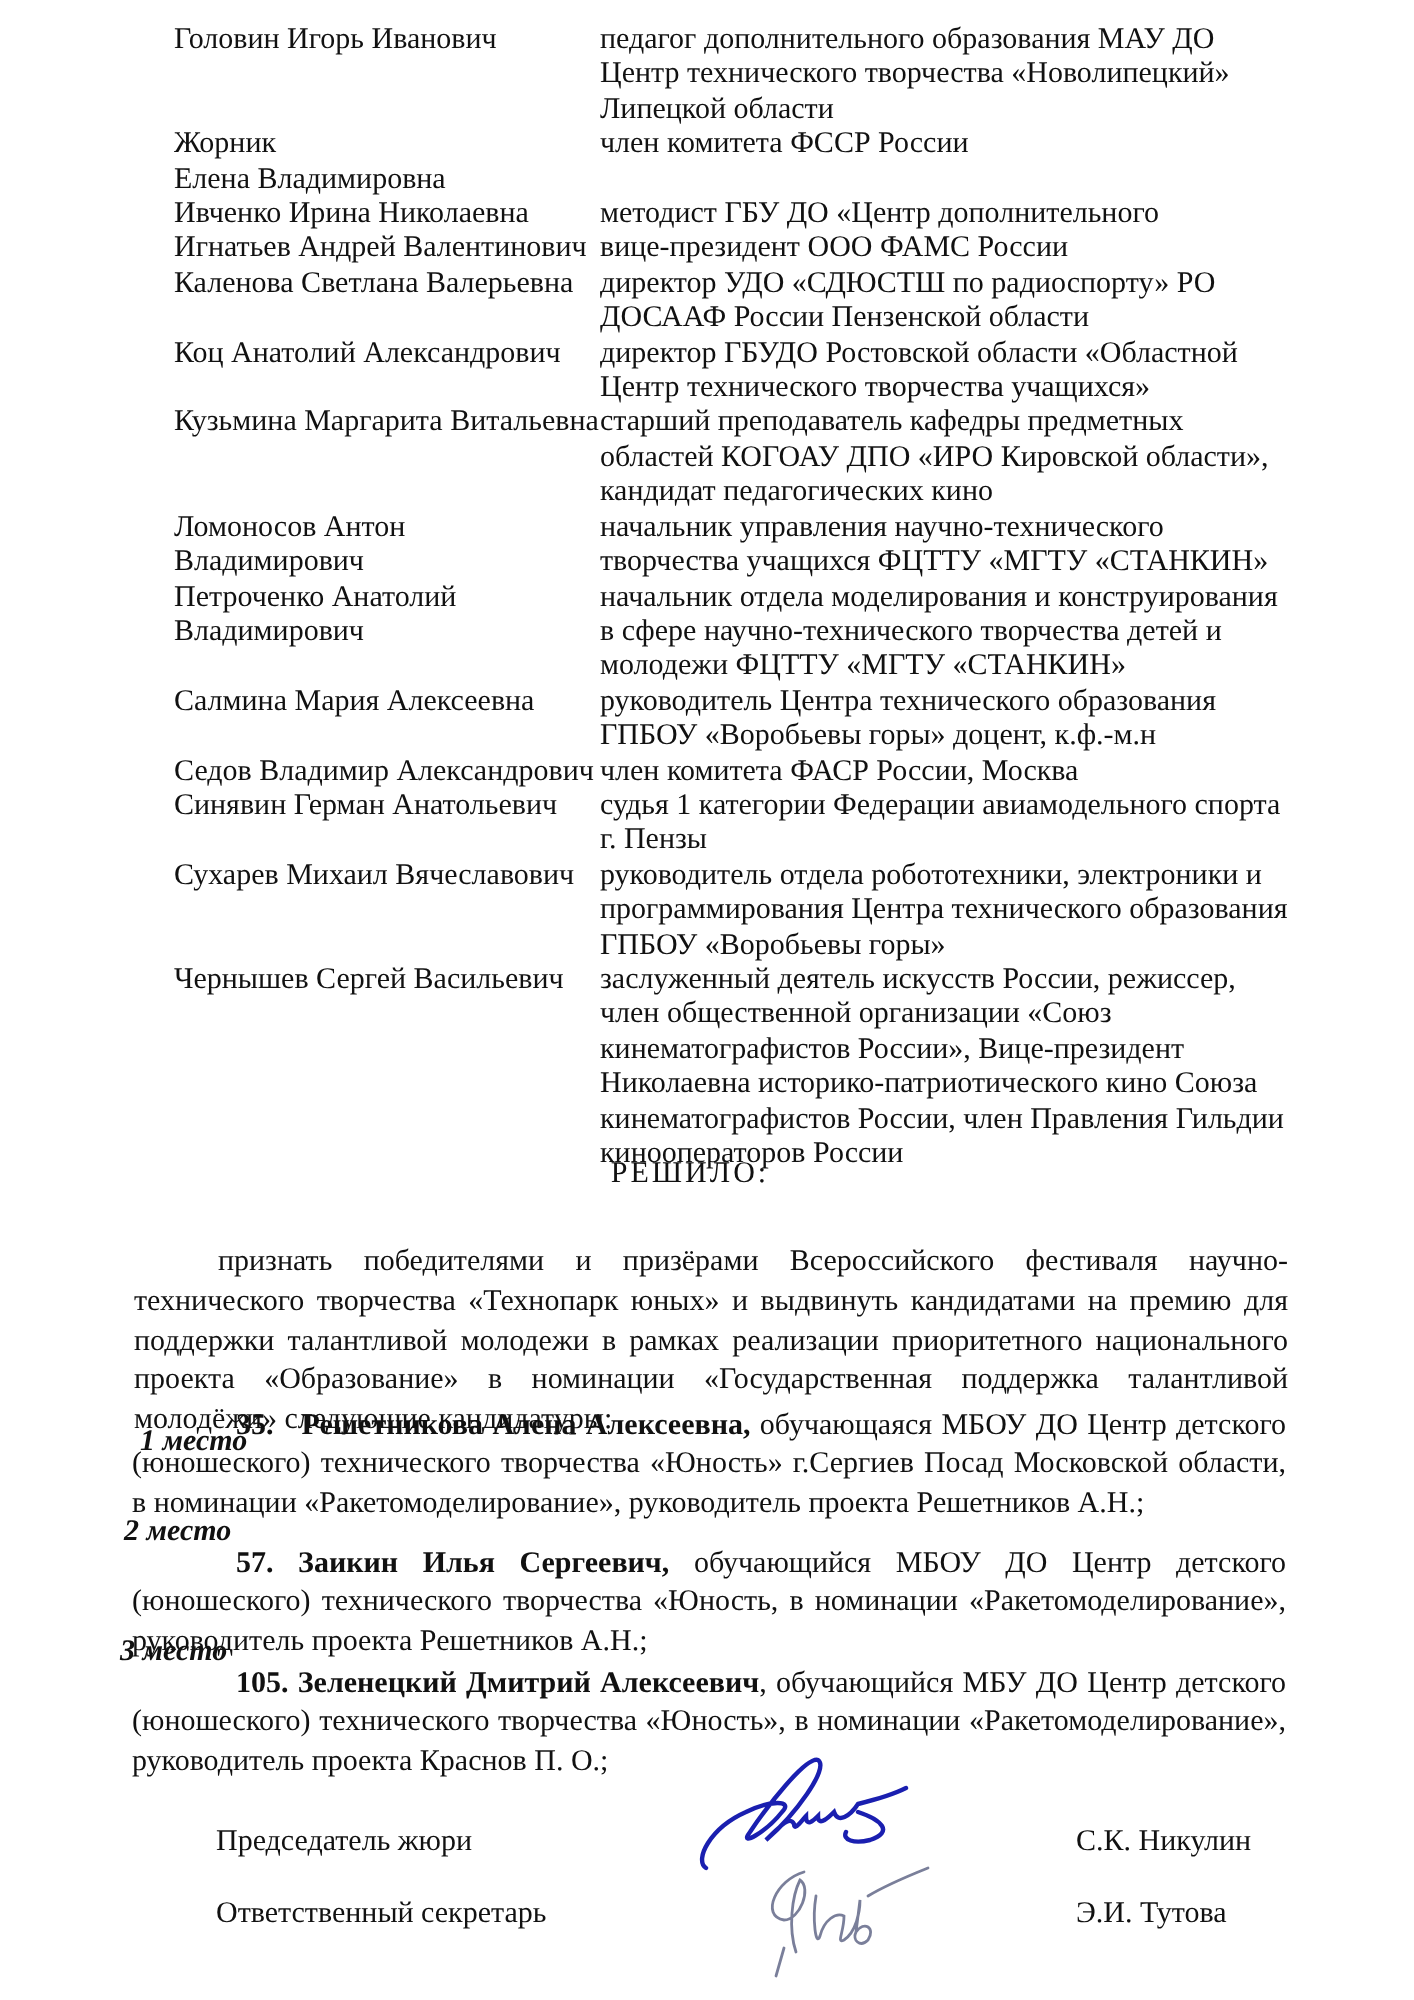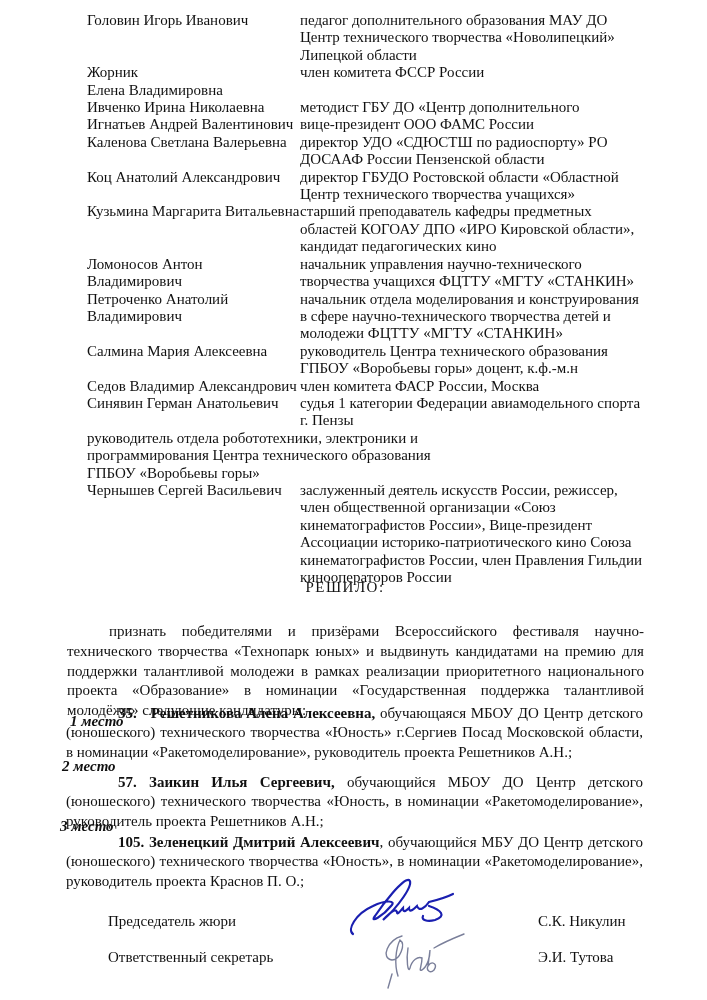--- a/index.html
+++ b/index.html
@@ -131,35 +131,38 @@
     <div class="jrow">
       <div class="jname">
         <div>Синявин Герман Анатольевич</div>
       </div>
       <div class="jrole">
         <div>судья 1 категории Федерации авиамодельного спорта</div>
         <div>г. Пензы</div>
       </div>
     </div>
     <div class="jrow">
+      <div class="jname">
+        <div>Сухарев Михаил Вячеславович</div>
+      </div>
       <div class="jrole">
         <div>руководитель отдела робототехники, электроники и</div>
         <div>программирования Центра технического образования</div>
         <div>ГПБОУ «Воробьевы горы»</div>
       </div>
     </div>
     <div class="jrow">
       <div class="jname">
         <div>Чернышев Сергей Васильевич</div>
       </div>
       <div class="jrole">
         <div>заслуженный деятель искусств России, режиссер,</div>
         <div>член общественной организации «Союз</div>
         <div>кинематографистов России», Вице-президент</div>
-        <div>Ассоциации историко-патриотического кино Союза</div>
+        <div>Николаевна историко-патриотического кино Союза</div>
         <div>кинематографистов России, член Правления Гильдии</div>
         <div>кинооператоров России</div>
       </div>
     </div>
   </div>
 
 <div class="reshilo">РЕШИЛО:</div>
 
 <div class="decision">
   <div class="indent">признать победителями и призёрами Всероссийского фестиваля научно-технического творчества «Технопарк юных» и выдвинуть кандидатами на премию для поддержки талантливой молодежи в рамках реализации приоритетного национального проекта «Образование» в номинации «Государственная поддержка талантливой молодёжи» следующие кандидатуры:</div>

